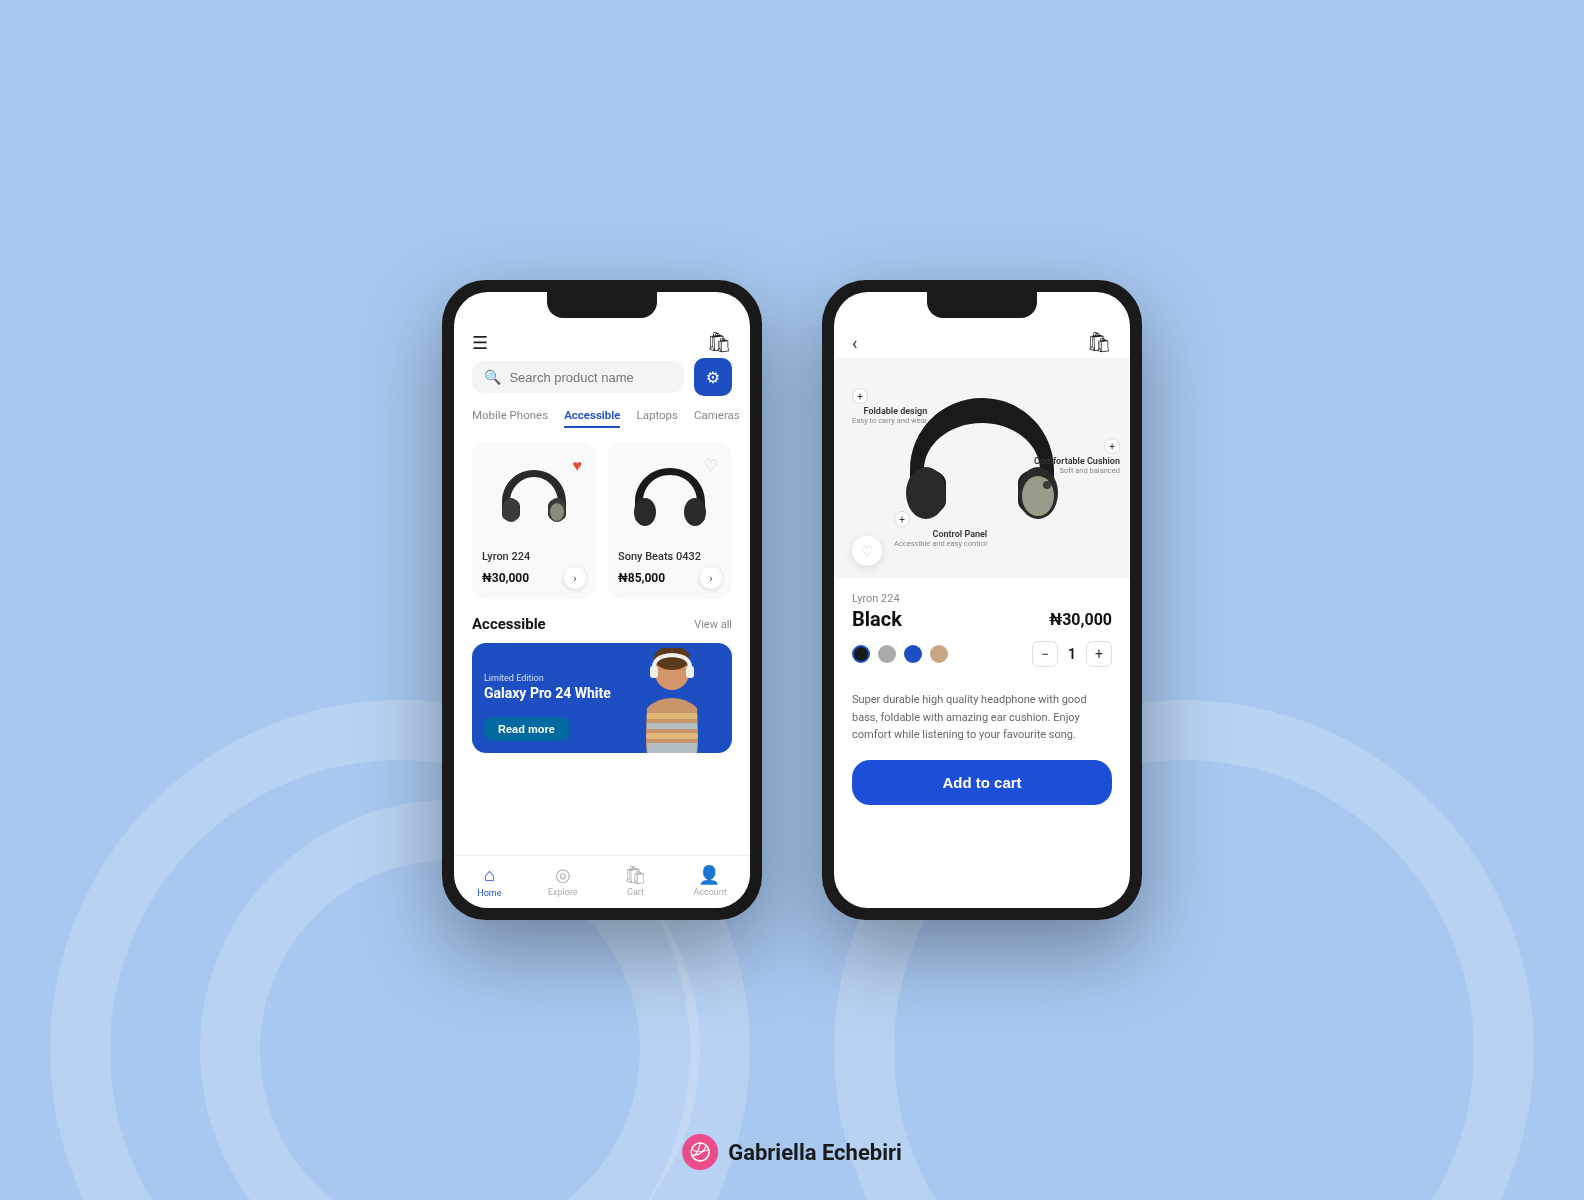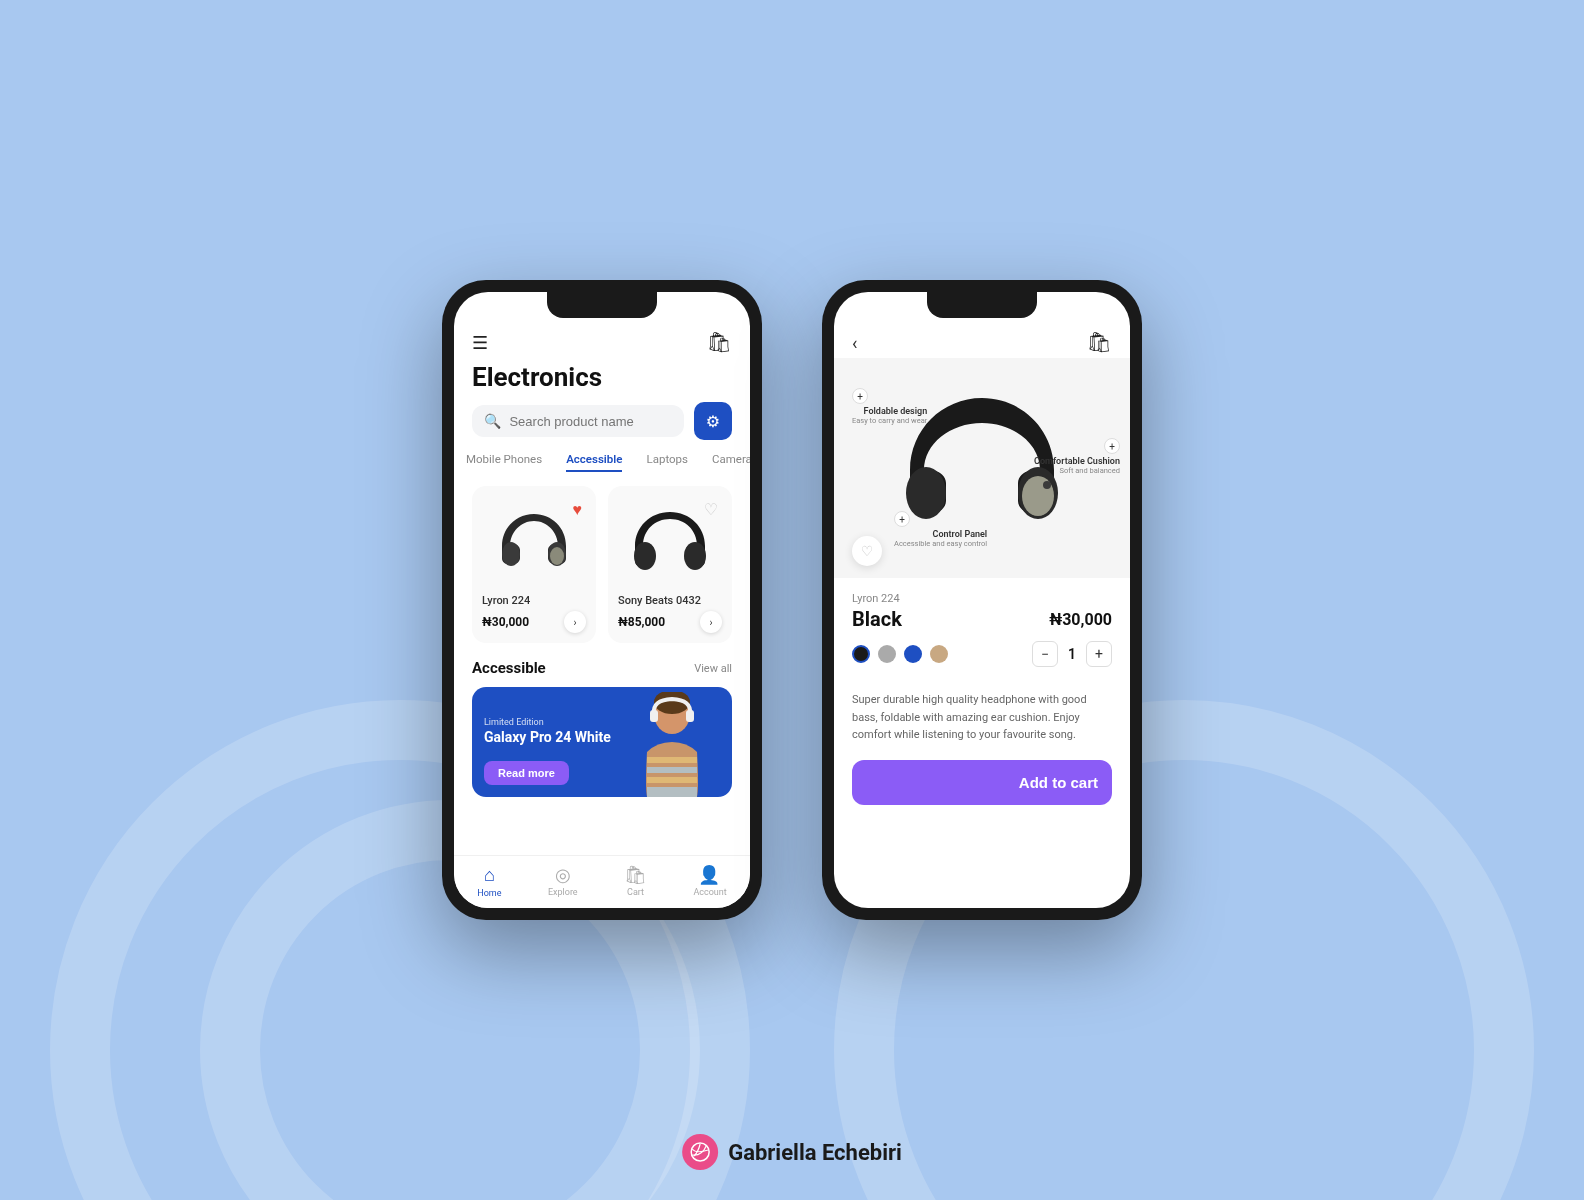--- a/index.html
+++ b/index.html
@@ -128,22 +128,22 @@
       display: flex;
       align-items: center;
       justify-content: center;
       cursor: pointer;
       flex-shrink: 0;
     }
     .filter-icon { color: #fff; font-size: 16px; }
 
     .categories {
       display: flex;
-      gap: 24px;
-      padding: 0 12px;
+      gap: 16px;
+      padding: 0 18px;
       margin-bottom: 14px;
       overflow-x: hidden;
     }
     .cat-item {
       font-size: 11.5px;
       color: #888;
       cursor: pointer;
       white-space: nowrap;
       padding-bottom: 4px;
     }
@@ -245,21 +245,21 @@
       color: rgba(255,255,255,0.8);
       margin-bottom: 2px;
     }
     .promo-name {
       font-size: 14px;
       font-weight: 700;
       color: #fff;
       margin-bottom: 16px;
     }
     .promo-btn {
-      background: #8b5cf6;
+      background: #0369a1;
       border: none;
       border-radius: 8px;
       padding: 6px 14px;
       color: #fff;
       font-size: 11px;
       font-weight: 600;
       cursor: pointer;
     }
     .promo-person {
       position: absolute;
@@ -423,29 +423,28 @@
 
     .detail-desc {
       font-size: 11px;
       color: #666;
       line-height: 1.6;
       margin-bottom: 16px;
     }
 
     .add-to-cart-btn {
       width: 100%;
-      background: #8b5cf6;
+      background: #1d4ed8;
       border: none;
-      border-radius: 12px;
+      border-radius: 18px;
       padding: 14px;
       color: #fff;
       font-size: 15px;
       font-weight: 700;
       cursor: pointer;
-      text-align: right;
     }
 
     
     .attribution {
       position: absolute;
       bottom: 30px;
       left: 50%;
       transform: translateX(-50%);
       display: flex;
       align-items: center;
@@ -485,21 +484,20 @@
   <div class="phone">
     <div class="phone-inner">
       <div class="notch"></div>
       <div class="phone-content">
 
         <div class="p1-header">
           <span class="hamburger-icon">☰</span>
           <span class="cart-icon-btn">🛍</span>
         </div>
 
-        <div class="p1-title">Electronics</div>
 
         <div class="search-row">
           <div class="search-box">
             <span class="search-icon">🔍</span>
             <input class="search-input" type="text" readonly="" placeholder="Search product name" style="">
           </div>
           <div class="filter-btn">
             <span class="filter-icon">⚙</span>
           </div>
         </div>

